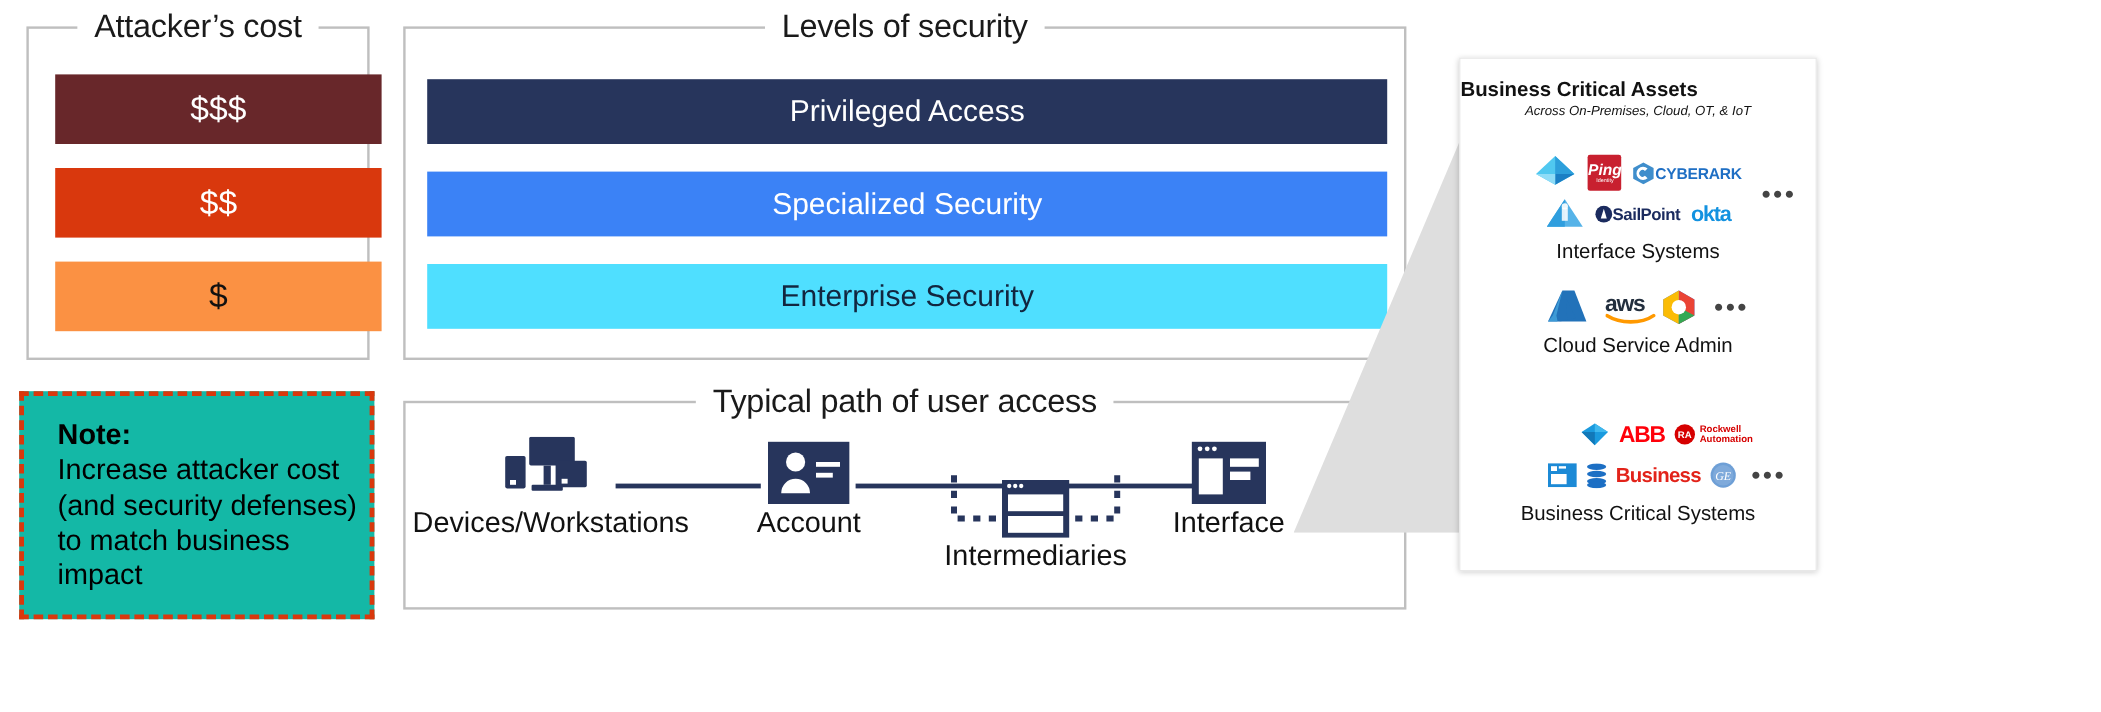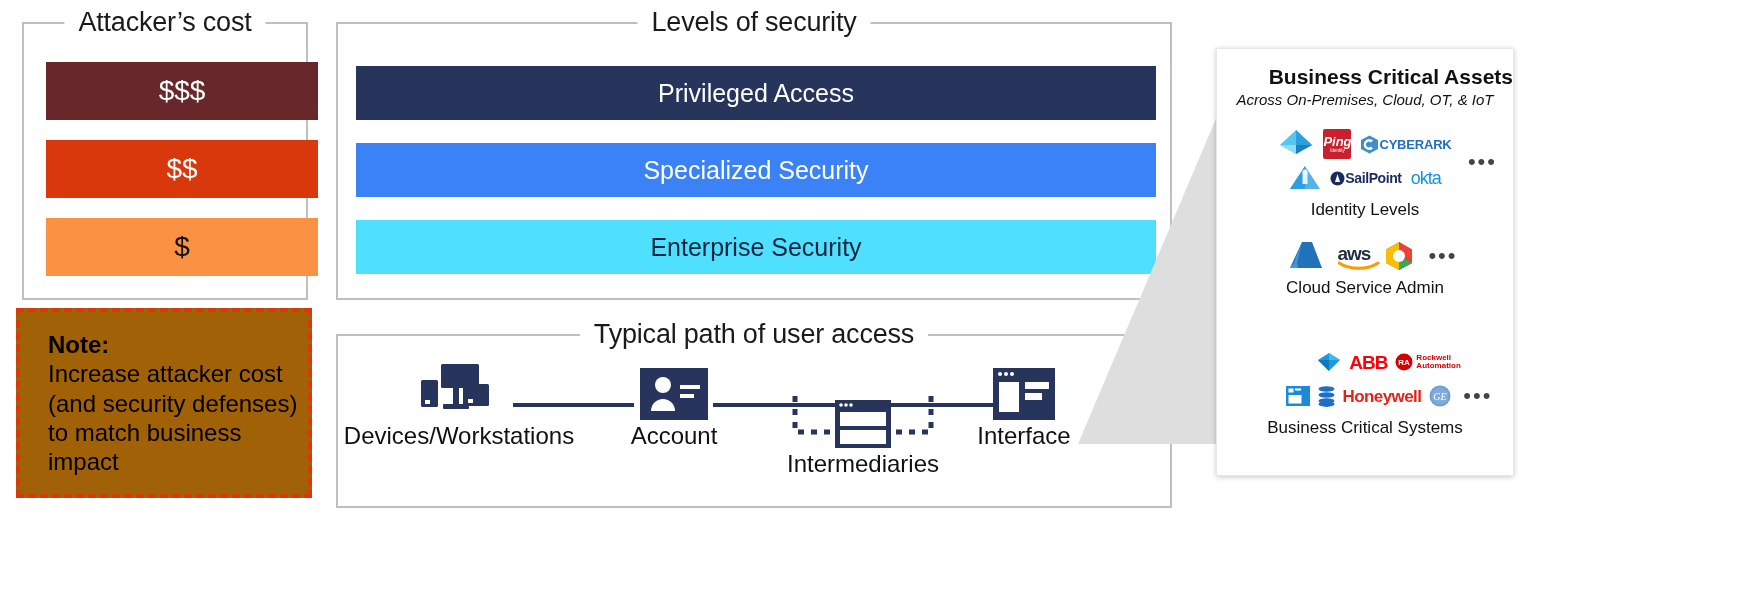--- a/index.html
+++ b/index.html
@@ -29,22 +29,22 @@
     position:absolute; left:22px; width:272px; height:58px;
     display:flex; align-items:center; justify-content:center;
     font-size:28px; font-weight:400;
   }
   #cost-bar-0 { top:38px;  background:#68272a; color:#ffffff; }
   #cost-bar-1 { top:116px; background:#d9380d; color:#ffffff; }
   #cost-bar-2 { top:194px; background:#fb9143; color:#111111; }
 
   
   #note-box {
-    position:absolute; left:16px; top:308px; width:296px; height:190px;
-    border:4px dashed #d9380d; background:#a16207; padding:18px 0 0 28px;
+    position:absolute; left:16px; top:326px; width:296px; height:190px;
+    border:4px dashed #d9380d; background:#14b8a6; padding:18px 0 0 28px;
   }
   #note-title { font-size:24px; font-weight:bold; line-height:1.22; }
   #note-text  { font-size:24px; font-weight:400; line-height:1.22; width:250px; }
 
   
   #levels-panel { left:336px; top:22px; width:836px; height:278px; }
   .level-bar {
     position:absolute; left:18px; width:800px; height:54px;
     display:flex; align-items:center; justify-content:center;
     font-size:25px; font-weight:400;
@@ -68,41 +68,41 @@
   
   #wedge { position:absolute; left:1078px; top:114px; width:210px; height:330px; }
 
   
   #bca-card {
     position:absolute; left:1216px; top:48px; width:298px; height:428px;
     background:#ffffff; border:1px solid #e8e8e8;
     box-shadow:0 1px 5px rgba(0,0,0,0.22);
     padding-top:16px;
   }
-  #bca-title { text-align:right; font-size:21px; font-weight:bold; color:#111; line-height:1.15; }
-  #bca-subtitle { text-align:center; font-size:15px; font-style:italic; color:#111; margin-top:2px; }
+  #bca-title { text-align:left; font-size:17px; font-weight:bold; color:#111; line-height:1.15; }
+  #bca-subtitle { text-align:center; font-size:11px; font-style:italic; color:#111; margin-top:2px; }
 
   .asset-group { position:absolute; left:0; width:100%; text-align:center; }
   .logo-row { display:flex; align-items:center; justify-content:center; gap:9px; height:34px; }
   .logo-row.tight { gap:8px;padding-left:48px; }
   .group-caption { font-size:17px; color:#111; margin-top:5px; font-weight:400; }
 
   .dots { font-size:22px; letter-spacing:2px; color:#444; line-height:1; }
 
   
   .lg { display:inline-flex; align-items:center; justify-content:center; }
   .lg-text { font-weight:bold; line-height:1; }
   .ping { background:#c8202f; color:#fff; width:28px; height:30px; border-radius:2px;
           flex-direction:column; justify-content:center; }
   .ping b { font-size:13px; font-style:italic; line-height:1; }
   .ping i { font-size:4.5px; font-style:normal; line-height:1; margin-top:1px; }
   .cyberark { font-size:13px; color:#1b1b1b; letter-spacing:-0.2px; }
   .cyberark span { color:#1f6fc4; }
   .sailpoint { font-size:14px; color:#1b2b5e; letter-spacing:-0.4px; }
-  .okta { font-size:18px; color:#1392e0; letter-spacing:-1px; font-weight:normal; }
+  .okta { font-size:18px; color:#1392e0; letter-spacing:-1px; font-weight:bold; }
   .aws { font-size:19px; color:#232f3e; font-weight:bold; letter-spacing:-1px; }
   .abb { font-size:19px; color:#ff000a; letter-spacing:-1px; }
   .rockwell { color:#d60000; font-size:8px; line-height:1.02; text-align:left; font-weight:bold; }
   .honeywell { font-size:17px; color:#e2231a; letter-spacing:-0.6px; }
 </style>
 </head>
 <body>
 
 <div id="root">
 
@@ -225,21 +225,21 @@
           <svg width="15" height="15" viewBox="0 0 15 15">
             <circle cx="7.5" cy="7.5" r="7" fill="#1b2b5e"></circle>
             <path d="M7.5 3 L10 11 H5 Z" fill="#ffffff"></path>
           </svg>
           <span class="lg-text sailpoint">SailPoint</span>
         </span>
         <span class="lg-text okta">okta</span>
         <span class="dots" style="position:absolute; right:16px; top:-10px;">•••</span>
       </div>
 
-      <div class="group-caption">Identity Levels</div>
+      <div class="group-caption">Interface Systems</div>
     </div>
 
     <div class="asset-group" style="top:190px;">
       <div class="logo-row" style="gap:13px;padding-left:16px;">
         <svg width="36" height="30" viewBox="0 0 36 30">
           <polygon points="14,1 24,1 34,27 24,27 8,27 2,27" fill="#2272b9"></polygon>
           <polygon points="14,1 6,22 2,27 10,27 9,22" fill="#3d9ad6"></polygon>
           <polygon points="17,7 25,24 10,27 18,26" fill="#2272b9"></polygon>
         </svg>
         <span class="lg-text aws" style="position:relative; padding-bottom:6px;">
@@ -286,21 +286,21 @@
           <rect x="2.5" y="2.5" width="5" height="4" fill="#ffffff"></rect>
           <rect x="9" y="2.5" width="6" height="2" fill="#ffffff"></rect>
           <rect x="2.5" y="9" width="13" height="8.5" fill="#ffffff"></rect>
         </svg>
         <svg width="17" height="21" viewBox="0 0 17 21">
           <ellipse cx="8.5" cy="3" rx="8" ry="2.7" fill="#1c6fc4"></ellipse>
           <ellipse cx="8.5" cy="9" rx="8" ry="2.7" fill="#1c6fc4"></ellipse>
           <ellipse cx="8.5" cy="15" rx="8" ry="2.7" fill="#1c6fc4"></ellipse>
           <ellipse cx="8.5" cy="18.2" rx="8" ry="2.7" fill="#1c6fc4"></ellipse>
         </svg>
-        <span class="lg-text honeywell">Honeywell</span>
+        <span class="lg-text honeywell">Business</span>
         <svg width="22" height="22" viewBox="0 0 22 22">
           <circle cx="11" cy="11" r="10.5" fill="#6e9fd6"></circle>
           <circle cx="11" cy="11" r="8.6" fill="#ffffff" opacity="0.12"></circle>
           <text x="11" y="15" font-size="10" font-family="Liberation Serif, serif" font-style="italic" fill="#ffffff" text-anchor="middle">GE</text>
         </svg>
         <span class="dots" style="margin-left:4px;">•••</span>
       </div>
 
       <div class="group-caption">Business Critical Systems</div>
     </div>

